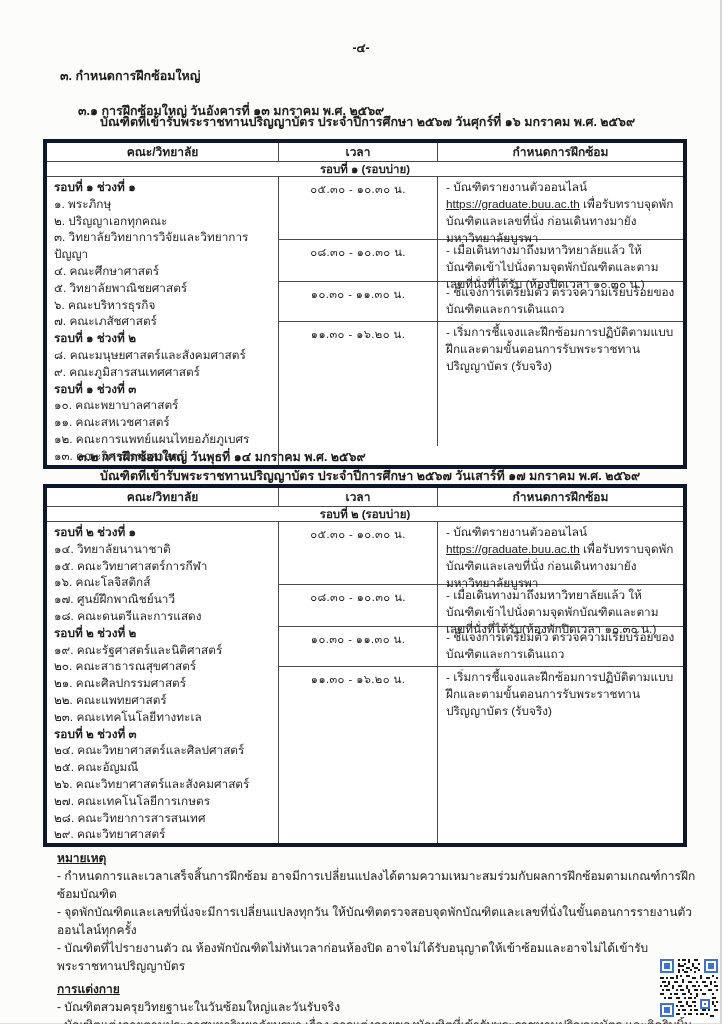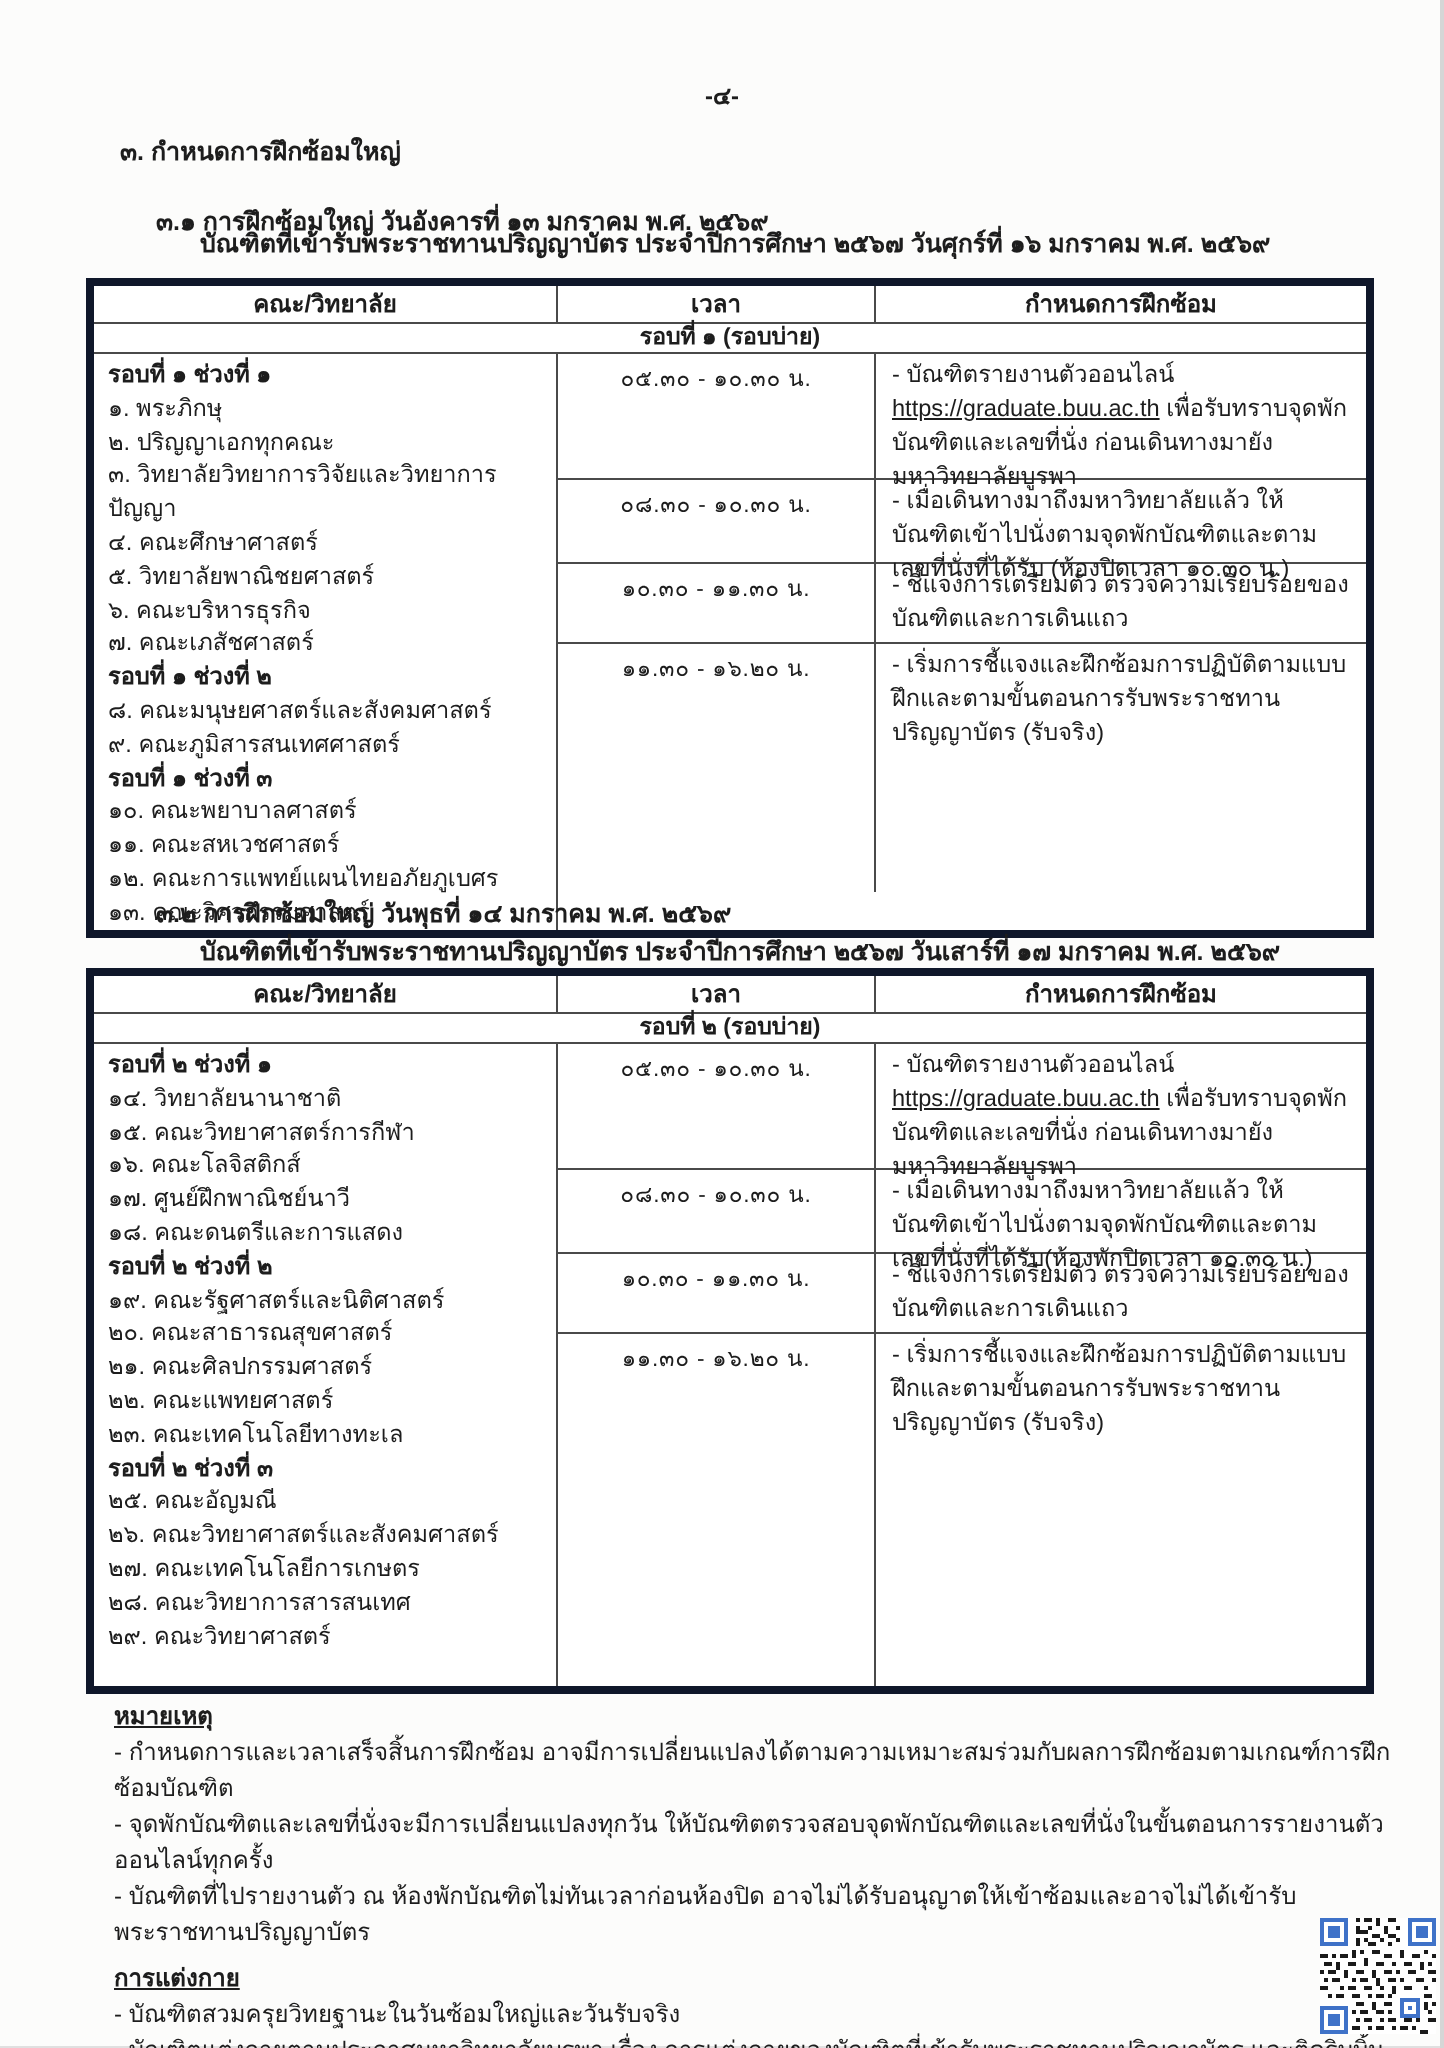--- a/index.html
+++ b/index.html
@@ -151,20 +151,21 @@
           <div class="facline">๑๖. คณะโลจิสติกส์</div>
           <div class="facline">๑๗. ศูนย์ฝึกพาณิชย์นาวี</div>
           <div class="facline">๑๘. คณะดนตรีและการแสดง</div>
           <div class="facline bold">รอบที่ ๒ ช่วงที่ ๒</div>
           <div class="facline">๑๙. คณะรัฐศาสตร์และนิติศาสตร์</div>
           <div class="facline">๒๐. คณะสาธารณสุขศาสตร์</div>
           <div class="facline">๒๑. คณะศิลปกรรมศาสตร์</div>
           <div class="facline">๒๒. คณะแพทยศาสตร์</div>
           <div class="facline">๒๓. คณะเทคโนโลยีทางทะเล</div>
           <div class="facline bold">รอบที่ ๒ ช่วงที่ ๓</div>
+          <div class="facline">๒๔. คณะวิทยาศาสตร์และศิลปศาสตร์</div>
           <div class="facline">๒๕. คณะอัญมณี</div>
           <div class="facline">๒๖. คณะวิทยาศาสตร์และสังคมศาสตร์</div>
           <div class="facline">๒๗. คณะเทคโนโลยีการเกษตร</div>
           <div class="facline">๒๘. คณะวิทยาการสารสนเทศ</div>
           <div class="facline">๒๙. คณะวิทยาศาสตร์</div>
         </div>
       <div class="rowscol" id="rows2">
 
           <div class="trow">
             <div class="tcell">๐๕.๓๐ - ๑๐.๓๐ น.</div>

